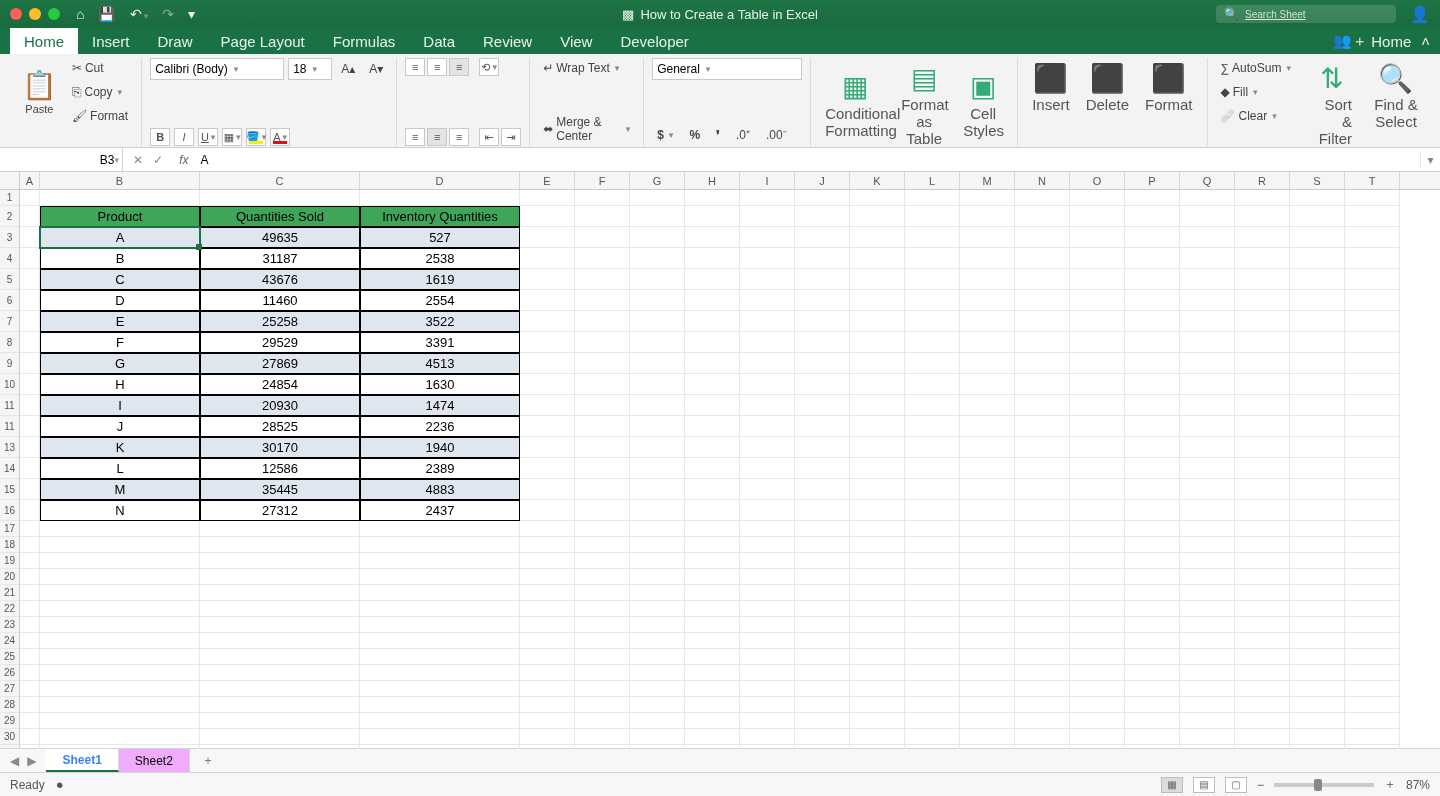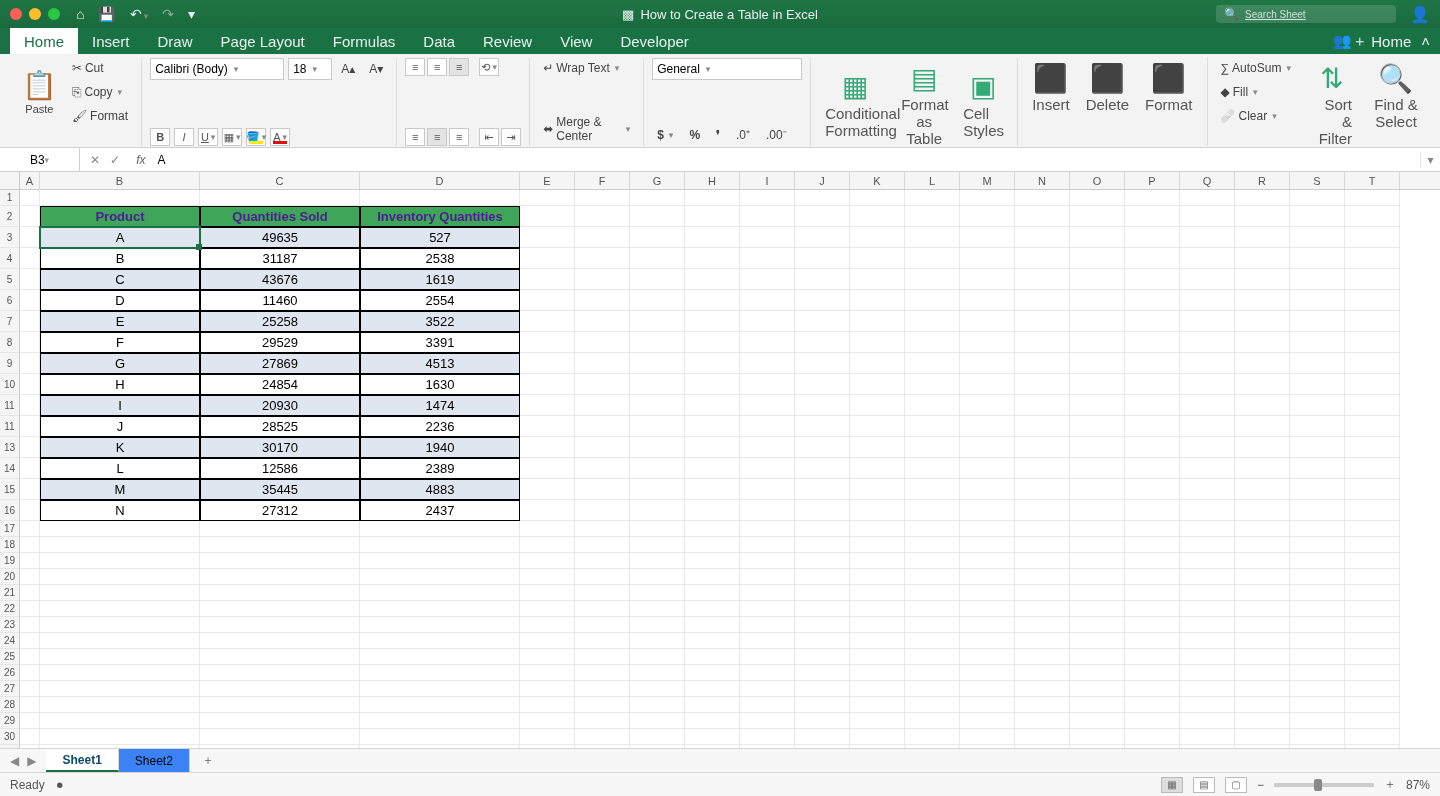--- a/index.html
+++ b/index.html
@@ -33,21 +33,21 @@
 .sel { border:1px solid #c9c9c9; background:#fff; padding:2px 4px; font-size:12px; height:22px; display:flex; align-items:center; gap:6px; }
 .sel .dd { color:#888; font-size:9px; }
 .bigbtn { display:flex; flex-direction:column; align-items:center; gap:2px; font-size:11px; color:#444; padding:4px 6px; cursor:pointer; }
 .bigbtn .ico { font-size:28px; color:#3a7; height:32px; display:flex; align-items:center; }
 .tiny { font-size:15px; color:#555; }
 .sq { width:20px; height:18px; border:1px solid #c9c9c9; display:inline-flex; align-items:center; justify-content:center; font-size:11px; color:#555; background:#fff; }
 .dd-caret::after{content:"▾"; font-size:9px; color:#888; margin-left:2px;}
 
 
 .formula-bar { height:24px; border-bottom:1px solid #d0d0d0; display:flex; align-items:center; background:#fff; font-size:12px;}
-.namebox { width:80px; border-right:1px solid #d0d0d0; padding:0 3px; display:flex; align-items:center; justify-content:center; height:100%; }
+.namebox { width:80px; border-right:1px solid #d0d0d0; padding:0 3px; display:flex; align-items:center; justify-content:flex-end; height:100%;margin-left:43px; }
 .namebox .dd{ color:#999; font-size:9px; }
 .fbicons { display:flex; gap:10px; padding:0 10px; color:#888; }
 .fx { font-style:italic; color:#666; padding:0 6px;}
 .formula-input { flex:1; padding:0 6px; }
 .formula-bar .expand { width:20px; text-align:center; color:#888; border-left:1px solid #e4e4e4;}
 
 
 .grid-wrap { position:absolute; top:172px; left:0; right:0; bottom:48px; overflow:hidden; background:#fff;}
 .colhdrs { display:flex; height:18px; background:#f5f5f5; border-bottom:1px solid #ccc; font-size:11px; color:#555;}
 .rownum-col { width:20px; border-right:1px solid #ccc; background:#f5f5f5;}
@@ -55,34 +55,34 @@
 .colA{width:20px;} .colB{width:160px;} .colC{width:160px;} .colD{width:160px;}
 .colrest{width:55px;}
 .gridbody { position:absolute; top:18px; left:0; right:0; bottom:0; }
 .gridrow { display:flex; height:16px; }
 .rownum { width:20px; background:#f5f5f5; border-right:1px solid #ccc; border-bottom:1px solid #e6e6e6; font-size:10px; color:#555; display:flex; align-items:center; justify-content:center;}
 .cell { border-right:1px solid #e8e8e8; border-bottom:1px solid #e8e8e8; display:flex; align-items:center; justify-content:center; font-size:12px; color:#000; }
 .cellA{width:20px;} .cellB{width:160px;} .cellC{width:160px;} .cellD{width:160px;}
 .cellrest{width:55px;}
 
 
-.thdr { background:#3fa558; color:#4c1d95; font-weight:bold; border:1px solid #000 !important; }
+.thdr { background:#3fa558; color:#000000; font-weight:normal; border:1px solid #000 !important; }
 .tcell { border:1px solid #000 !important; }
 .band { background:#dfe6ef; }
 .selected-cell { outline:2px solid #1a7244; outline-offset:-1px; position:relative; }
 .selected-cell::after{content:""; position:absolute; right:-3px; bottom:-3px; width:6px; height:6px; background:#1a7244;}
 
 .datarow { height:21px; }
 .datarow .cell{ font-size:13px; }
 
 
 .sheetbar { position:absolute; bottom:24px; left:0; right:0; height:24px; background:#f7f7f7; border-top:1px solid #d6d6d6; display:flex; align-items:stretch; font-size:12px;}
 .sheet-nav { display:flex; align-items:center; gap:8px; padding:0 10px; color:#888;}
-.sheet-tab { padding:0 16px; display:flex; align-items:center; border-right:1px solid #d6d6d6; background:#3b82f6; cursor:pointer;}
-.sheet-tab.active{ background:#fff; color:#0c4a6e; font-weight:600; border-bottom:2px solid #1a7244;}
+.sheet-tab { padding:0 16px; display:flex; align-items:center; border-right:1px solid #d6d6d6; background:#f0abfc; cursor:pointer;}
+.sheet-tab.active{ background:#fff; color:#3b82f6; font-weight:600; border-bottom:2px solid #1a7244;}
 .sheet-add { padding:0 12px; display:flex; align-items:center; color:#666; cursor:pointer;}
 
 
 .statusbar { position:absolute; bottom:0; left:0; right:0; height:24px; background:#f7f7f7; border-top:1px solid #d6d6d6; display:flex; align-items:center; font-size:12px; color:#555; padding:0 10px; gap:12px;}
 .statusbar .right{ margin-left:auto; display:flex; align-items:center; gap:10px;}
 .viewbtn { width:22px; height:16px; border:1px solid #bbb; display:inline-flex; align-items:center; justify-content:center; font-size:10px; color:#666; background:#fff;}
 .viewbtn.active{ background:#ddd;}
 .zoom-slider { width:100px; height:4px; background:#ccc; position:relative; }
 .zoom-slider .thumb{ position:absolute; left:40%; top:-4px; width:8px; height:12px; background:#888; border-radius:2px;}
 </style>
@@ -229,21 +229,21 @@
       <div class="bigbtn">
           <span class="ico">▦</span>
           <span class="tiny" style="width:60px;text-align:center">Conditional Formatting</span>
         </div>
       <div class="bigbtn">
           <span class="ico">▤</span>
           <span class="tiny" style="width:46px;text-align:center">Format as Table</span>
         </div>
       <div class="bigbtn">
           <span class="ico">▣</span>
-          <span class="tiny" style="width:40px;text-align:left">Cell Styles</span>
+          <span class="tiny" style="width:40px;text-align:center">Cell Styles</span>
         </div>
     </div>
   </div>
 
   <div class="group">
     <div class="row">
       <div class="bigbtn">
           <span class="ico" style="color:#4a9">⬛</span>
           <span class="tiny">Insert</span>
         </div>

